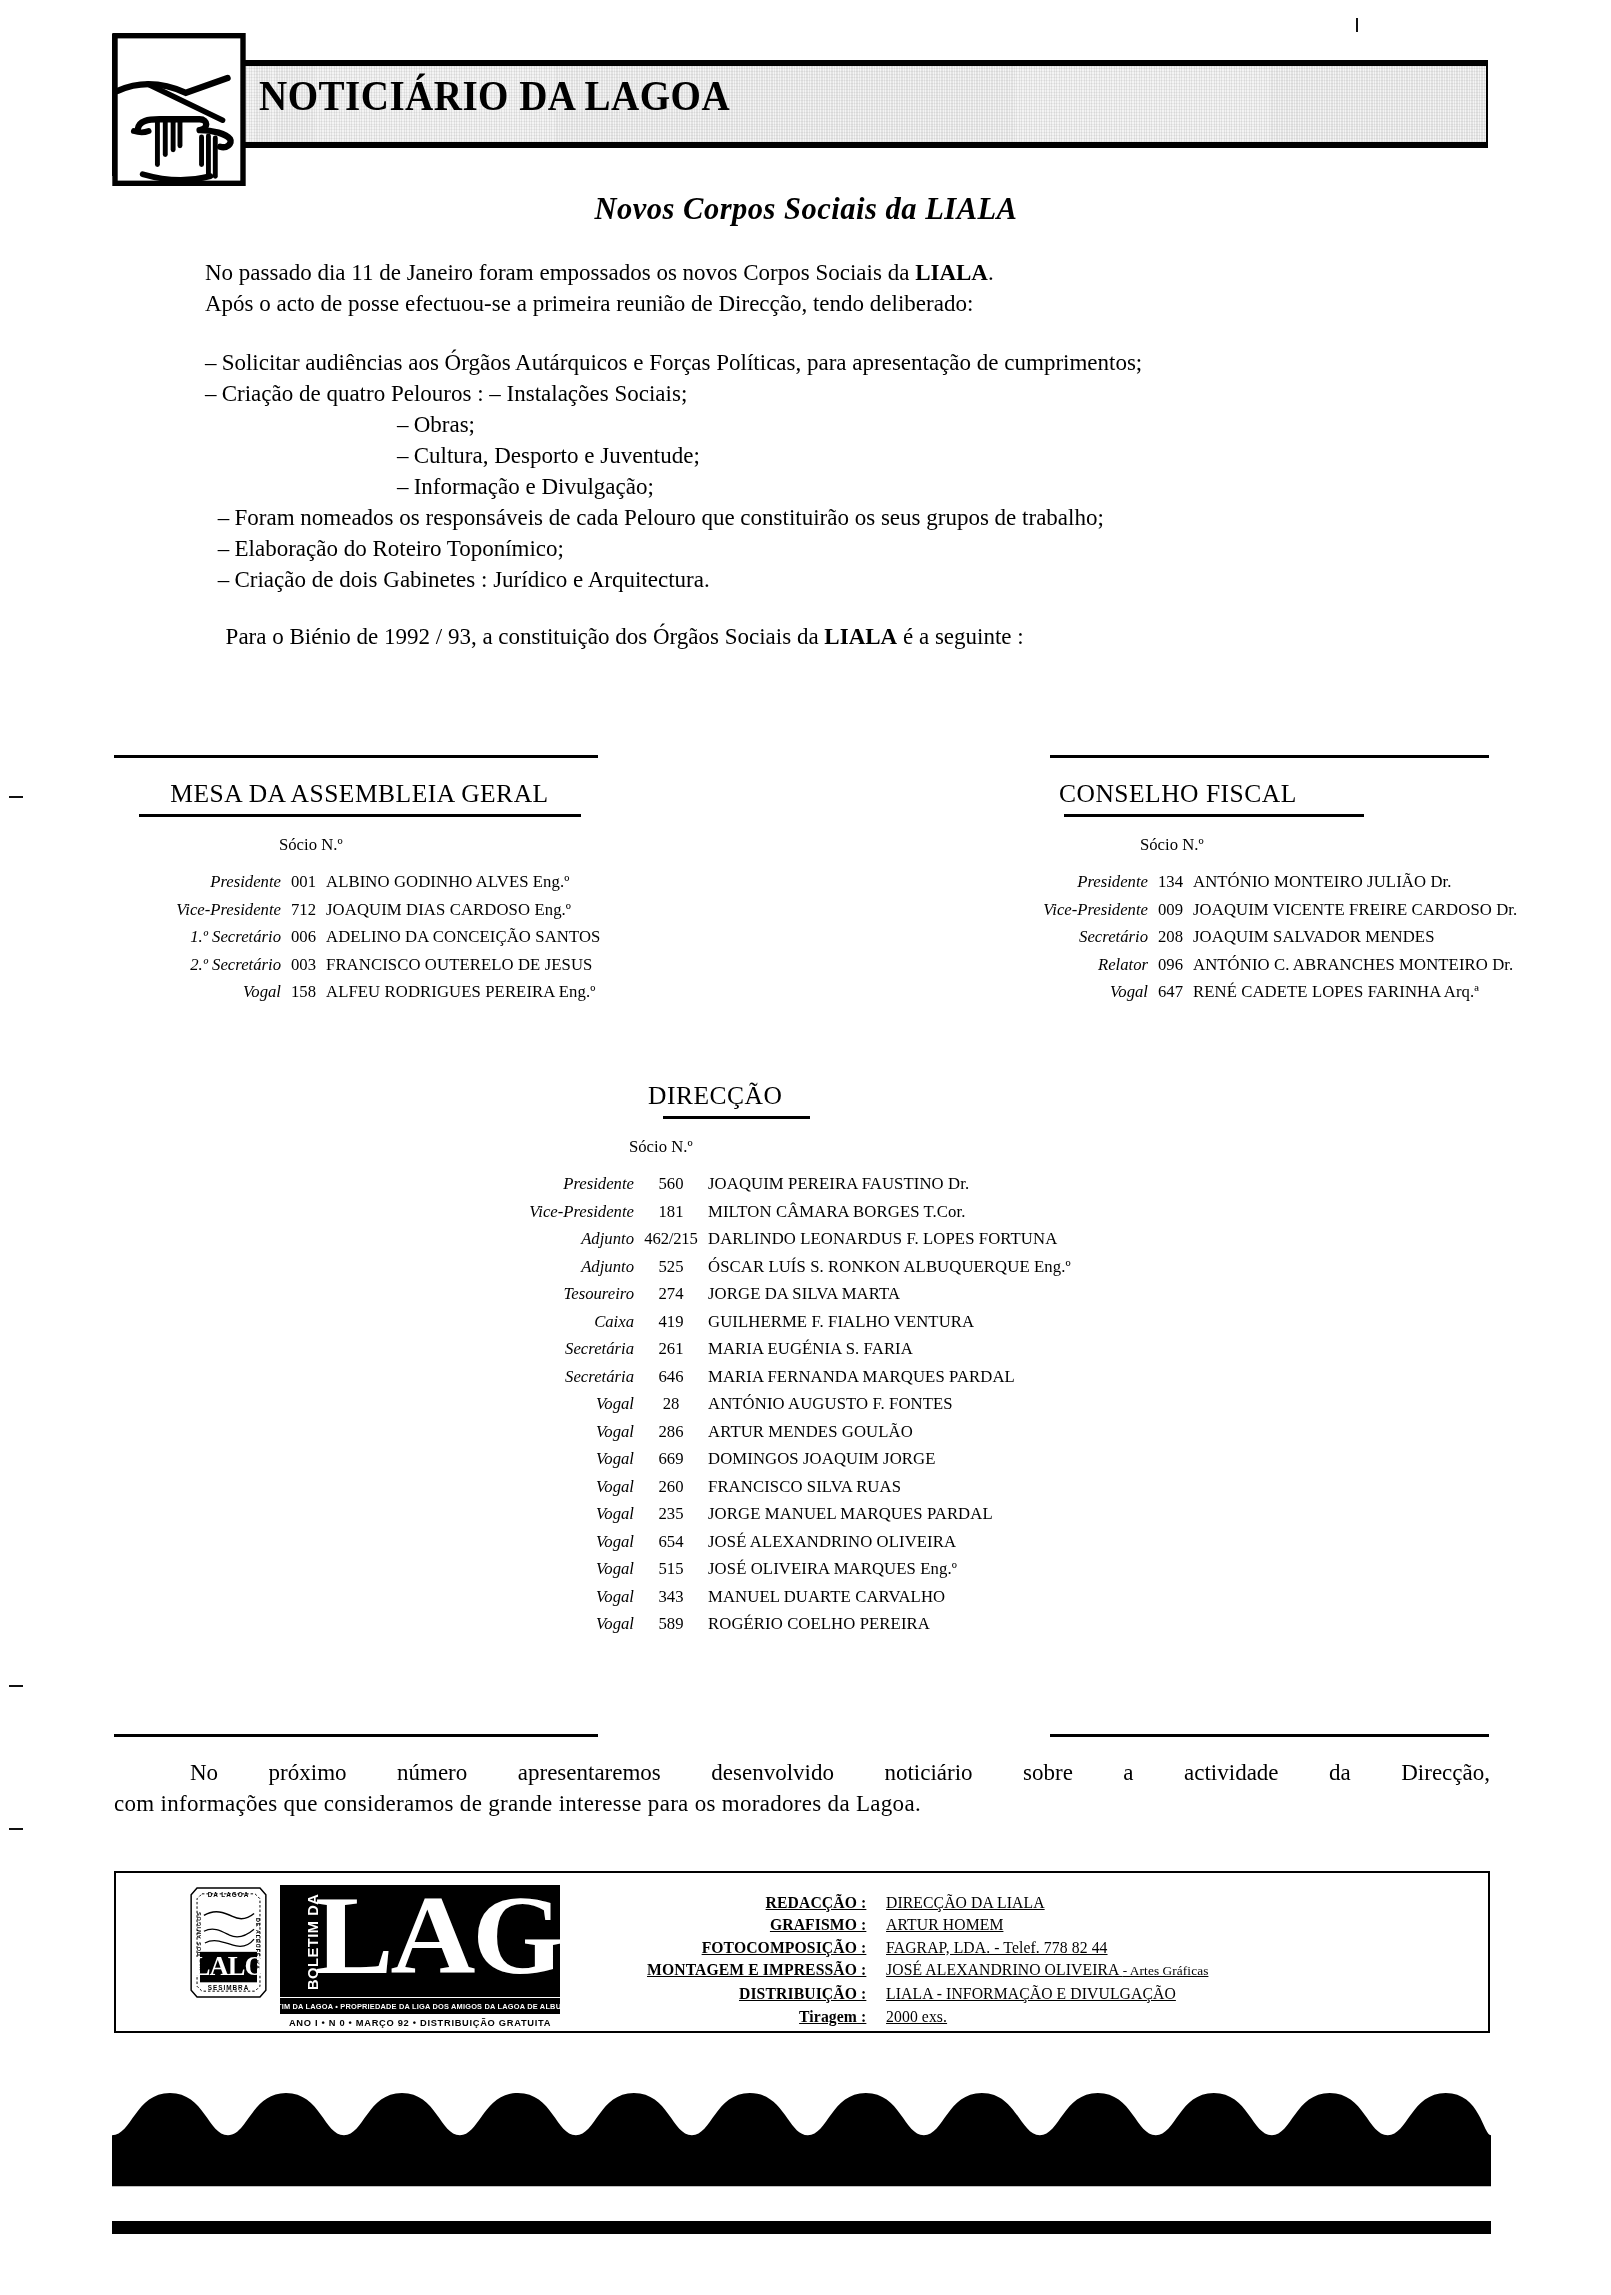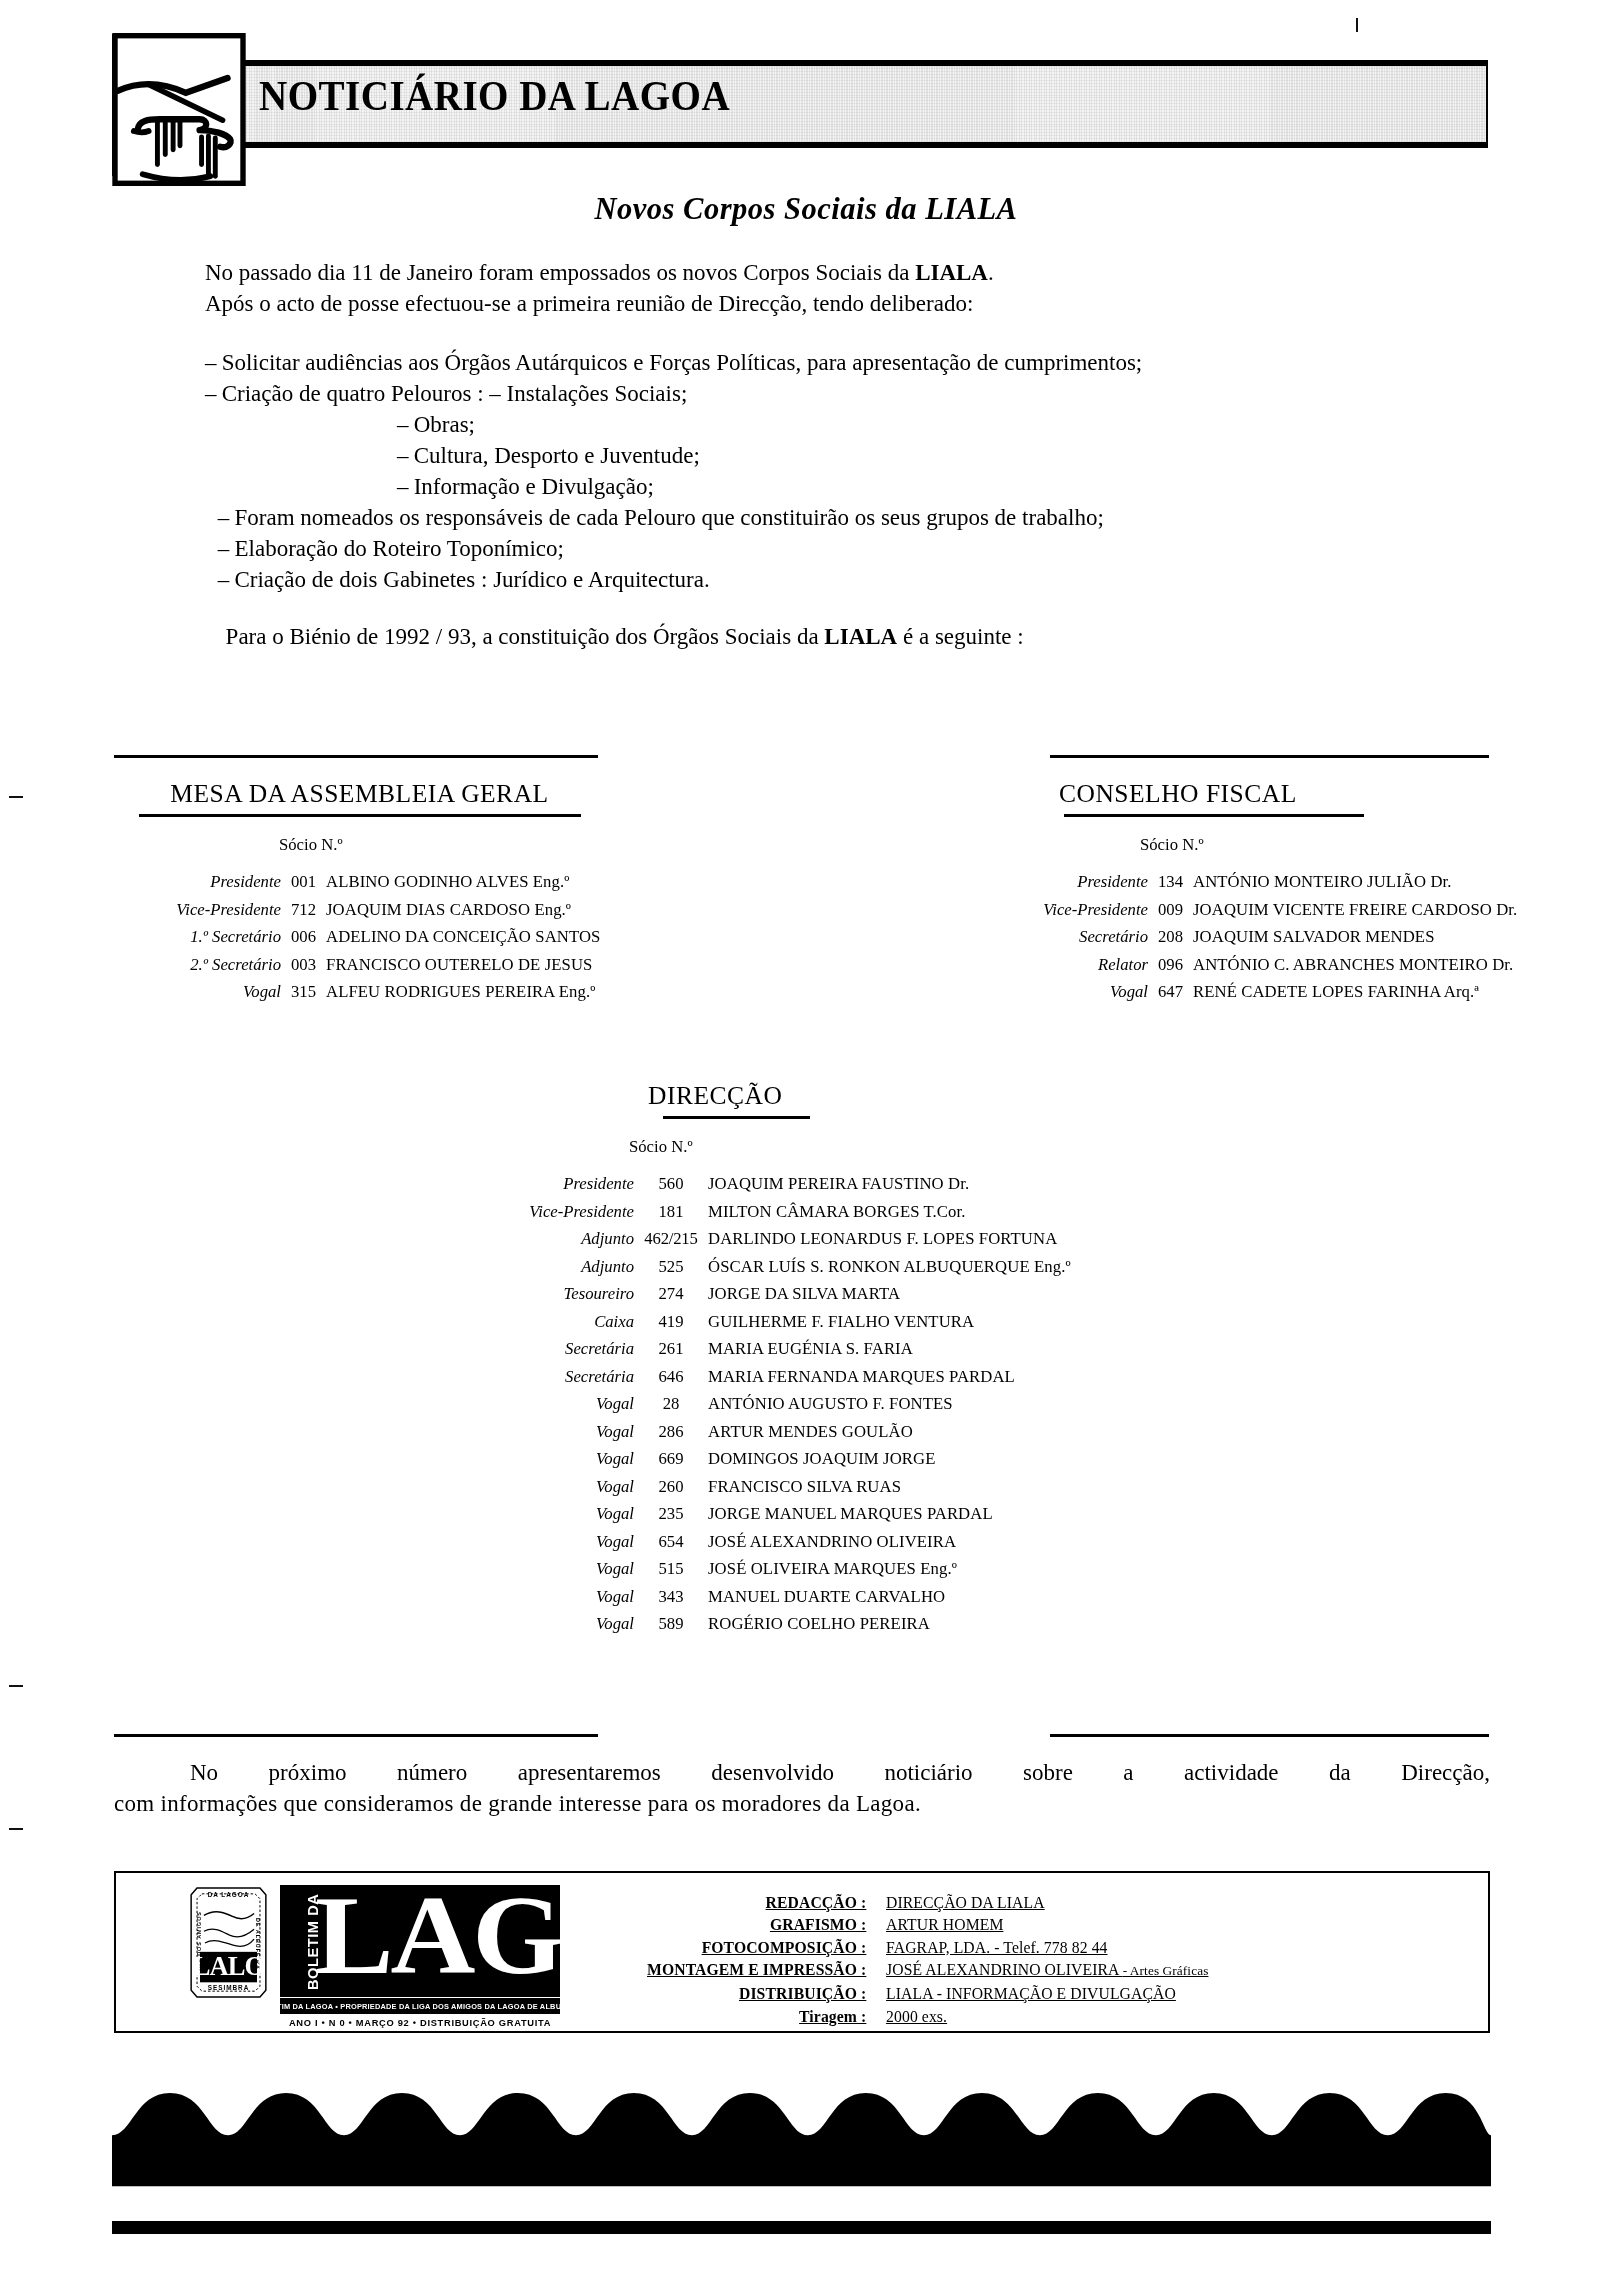--- a/index.html
+++ b/index.html
@@ -251,21 +251,21 @@
             <td class="num">006</td>
             <td class="nm">ADELINO DA CONCEIÇÃO SANTOS</td>
           </tr>
         <tr>
             <td class="role">2.º Secretário</td>
             <td class="num">003</td>
             <td class="nm">FRANCISCO OUTERELO DE JESUS</td>
           </tr>
         <tr>
             <td class="role">Vogal</td>
-            <td class="num">315</td>
+            <td class="num">158</td>
             <td class="nm">ALFEU RODRIGUES PEREIRA Eng.º</td>
           </tr>
       </tbody>
     </table>
   </div>
 
   <div class="organ" id="fiscal">
     <div class="organ-head" style="text-align:left;padding-left:49px;">CONSELHO FISCAL</div>
     <div class="organ-underline" style="margin-left:54px;"></div>
     <div class="socio-label">Sócio N.º</div>

